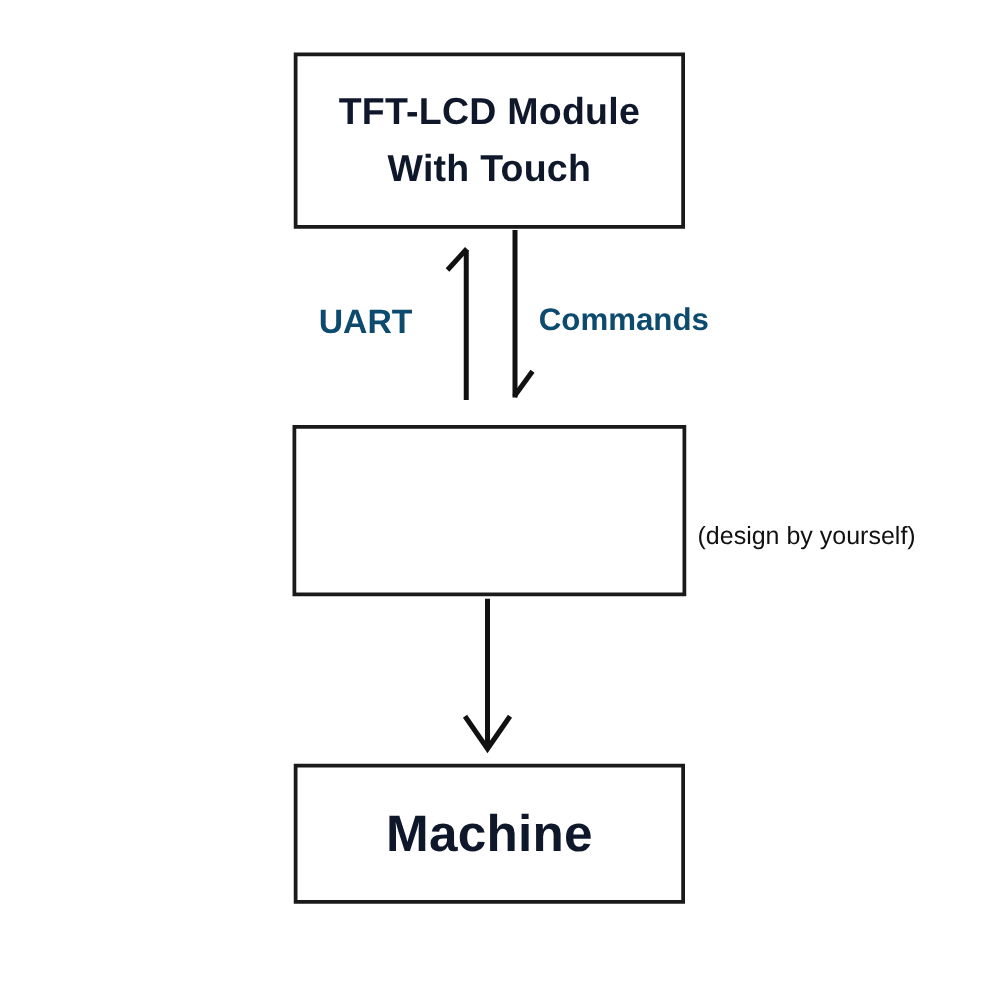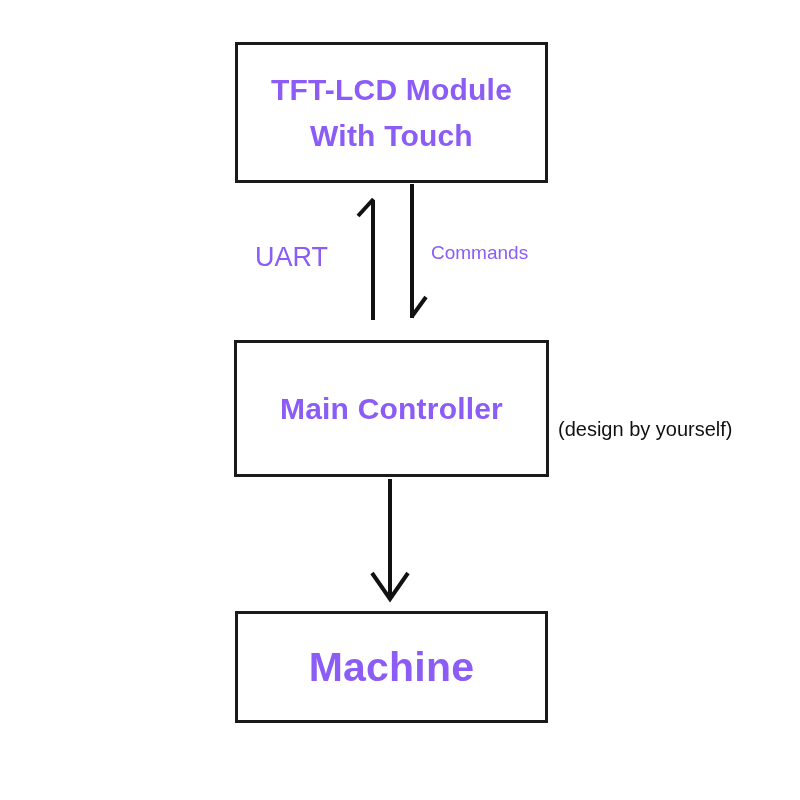--- a/index.html
+++ b/index.html
@@ -25,21 +25,21 @@
     background: #ffffff;
     display: flex;
     flex-direction: column;
     align-items: center;
     justify-content: center;
     text-align: center;
   }
   .node-line {
     display: block;
     font-weight: bold;
-    color: #8b5cf6;
+    color: #0f172a;
     letter-spacing: 0.2px;
     white-space: nowrap;
   }
 
   
   #box-display {
     left: 235px;
     top: 42px;
     width: 313px;
     height: 141px;
@@ -69,33 +69,33 @@
     height: 112px;
   }
   #box-machine .node-line {
     font-size: 41px;
     line-height: 40px;
   }
 
   
   .edge-label {
     position: absolute;
-    font-weight: normal;
-    color: #8b5cf6;
+    font-weight: bold;
+    color: #0c4a6e;
     white-space: nowrap;
   }
   #label-uart {
     left: 255px;
     top: 242px;
     font-size: 27px;
   }
   #label-commands {
     left: 431px;
     top: 242px;
-    font-size: 19px;
+    font-size: 25px;
   }
 
   
   #annotation-design {
     position: absolute;
     left: 558px;
     top: 418px;
     font-size: 20px;
     font-weight: normal;
     color: #111111;
@@ -124,21 +124,20 @@
 <body>
 
 <div id="diagram-canvas">
 
   <div class="node-box" id="box-display">
     <span class="node-line">TFT-LCD Module</span>
     <span class="node-line">With Touch</span>
   </div>
 
   <div class="node-box" id="box-controller">
-    <span class="node-line">Main Controller</span>
   </div>
 
   <div class="node-box" id="box-machine">
     <span class="node-line">Machine</span>
   </div>
 
   <span class="edge-label" id="label-uart">UART</span>
   <span class="edge-label" id="label-commands">Commands</span>
 
   <span id="annotation-design">(design by yourself)</span>

